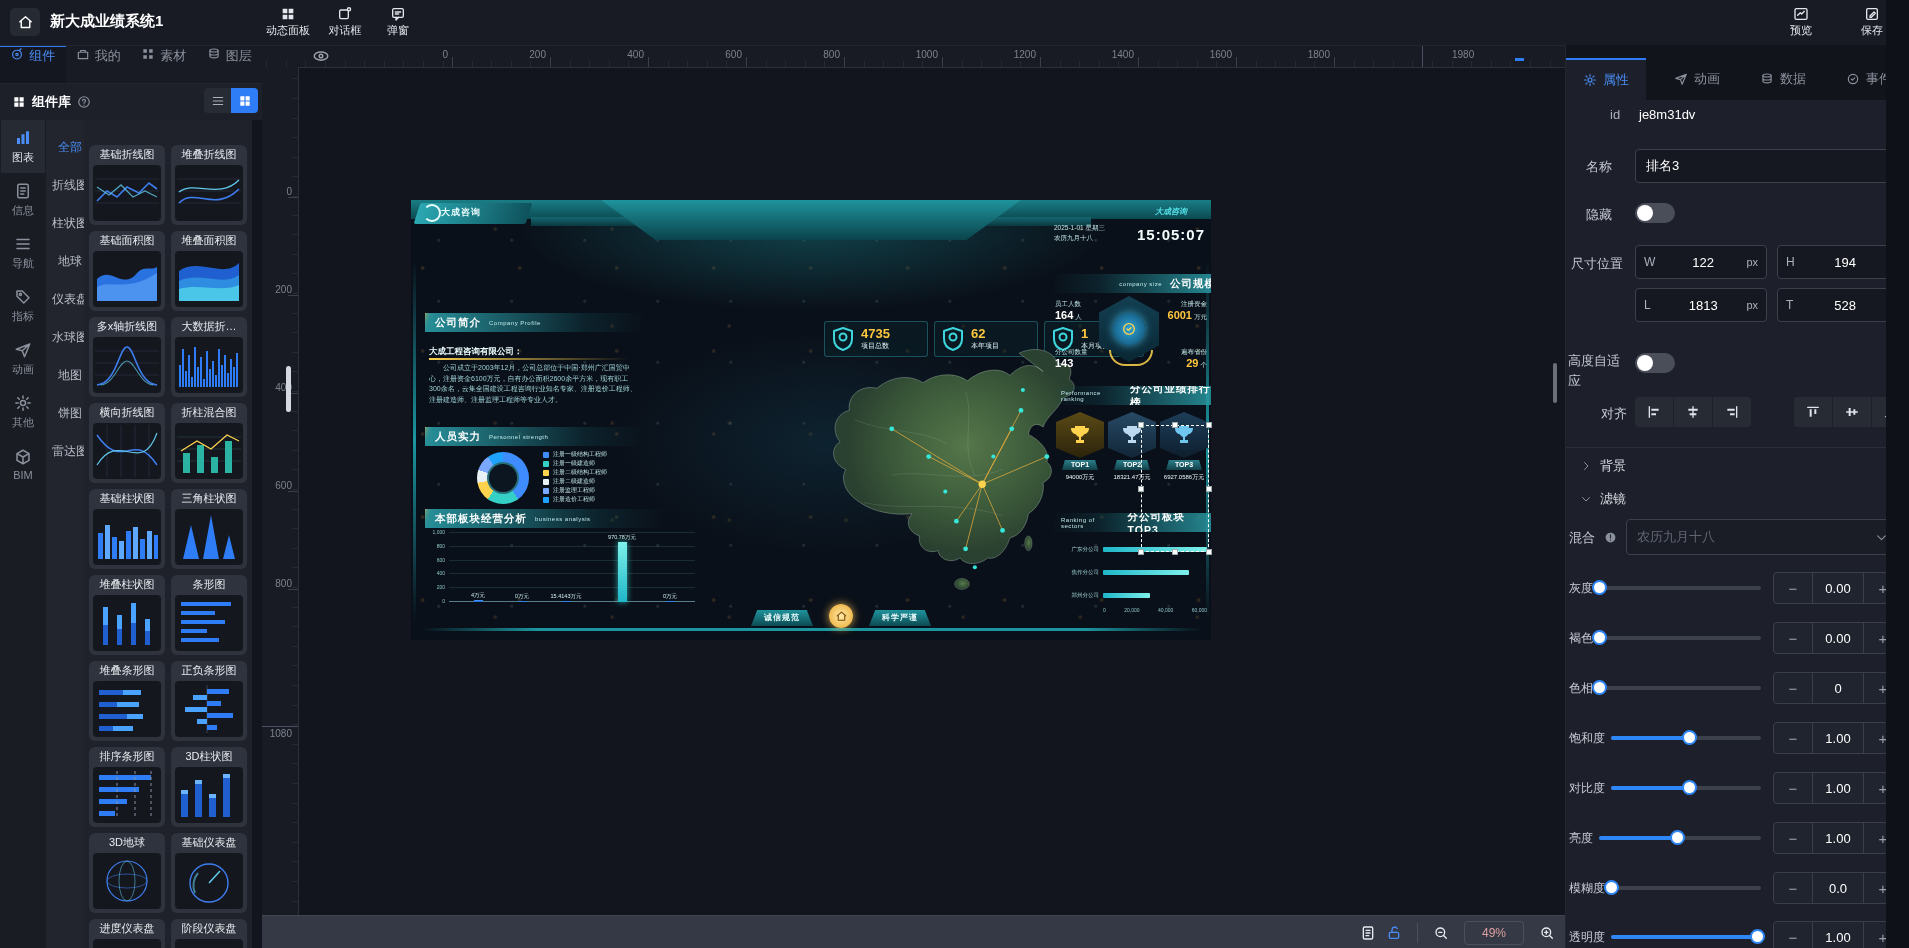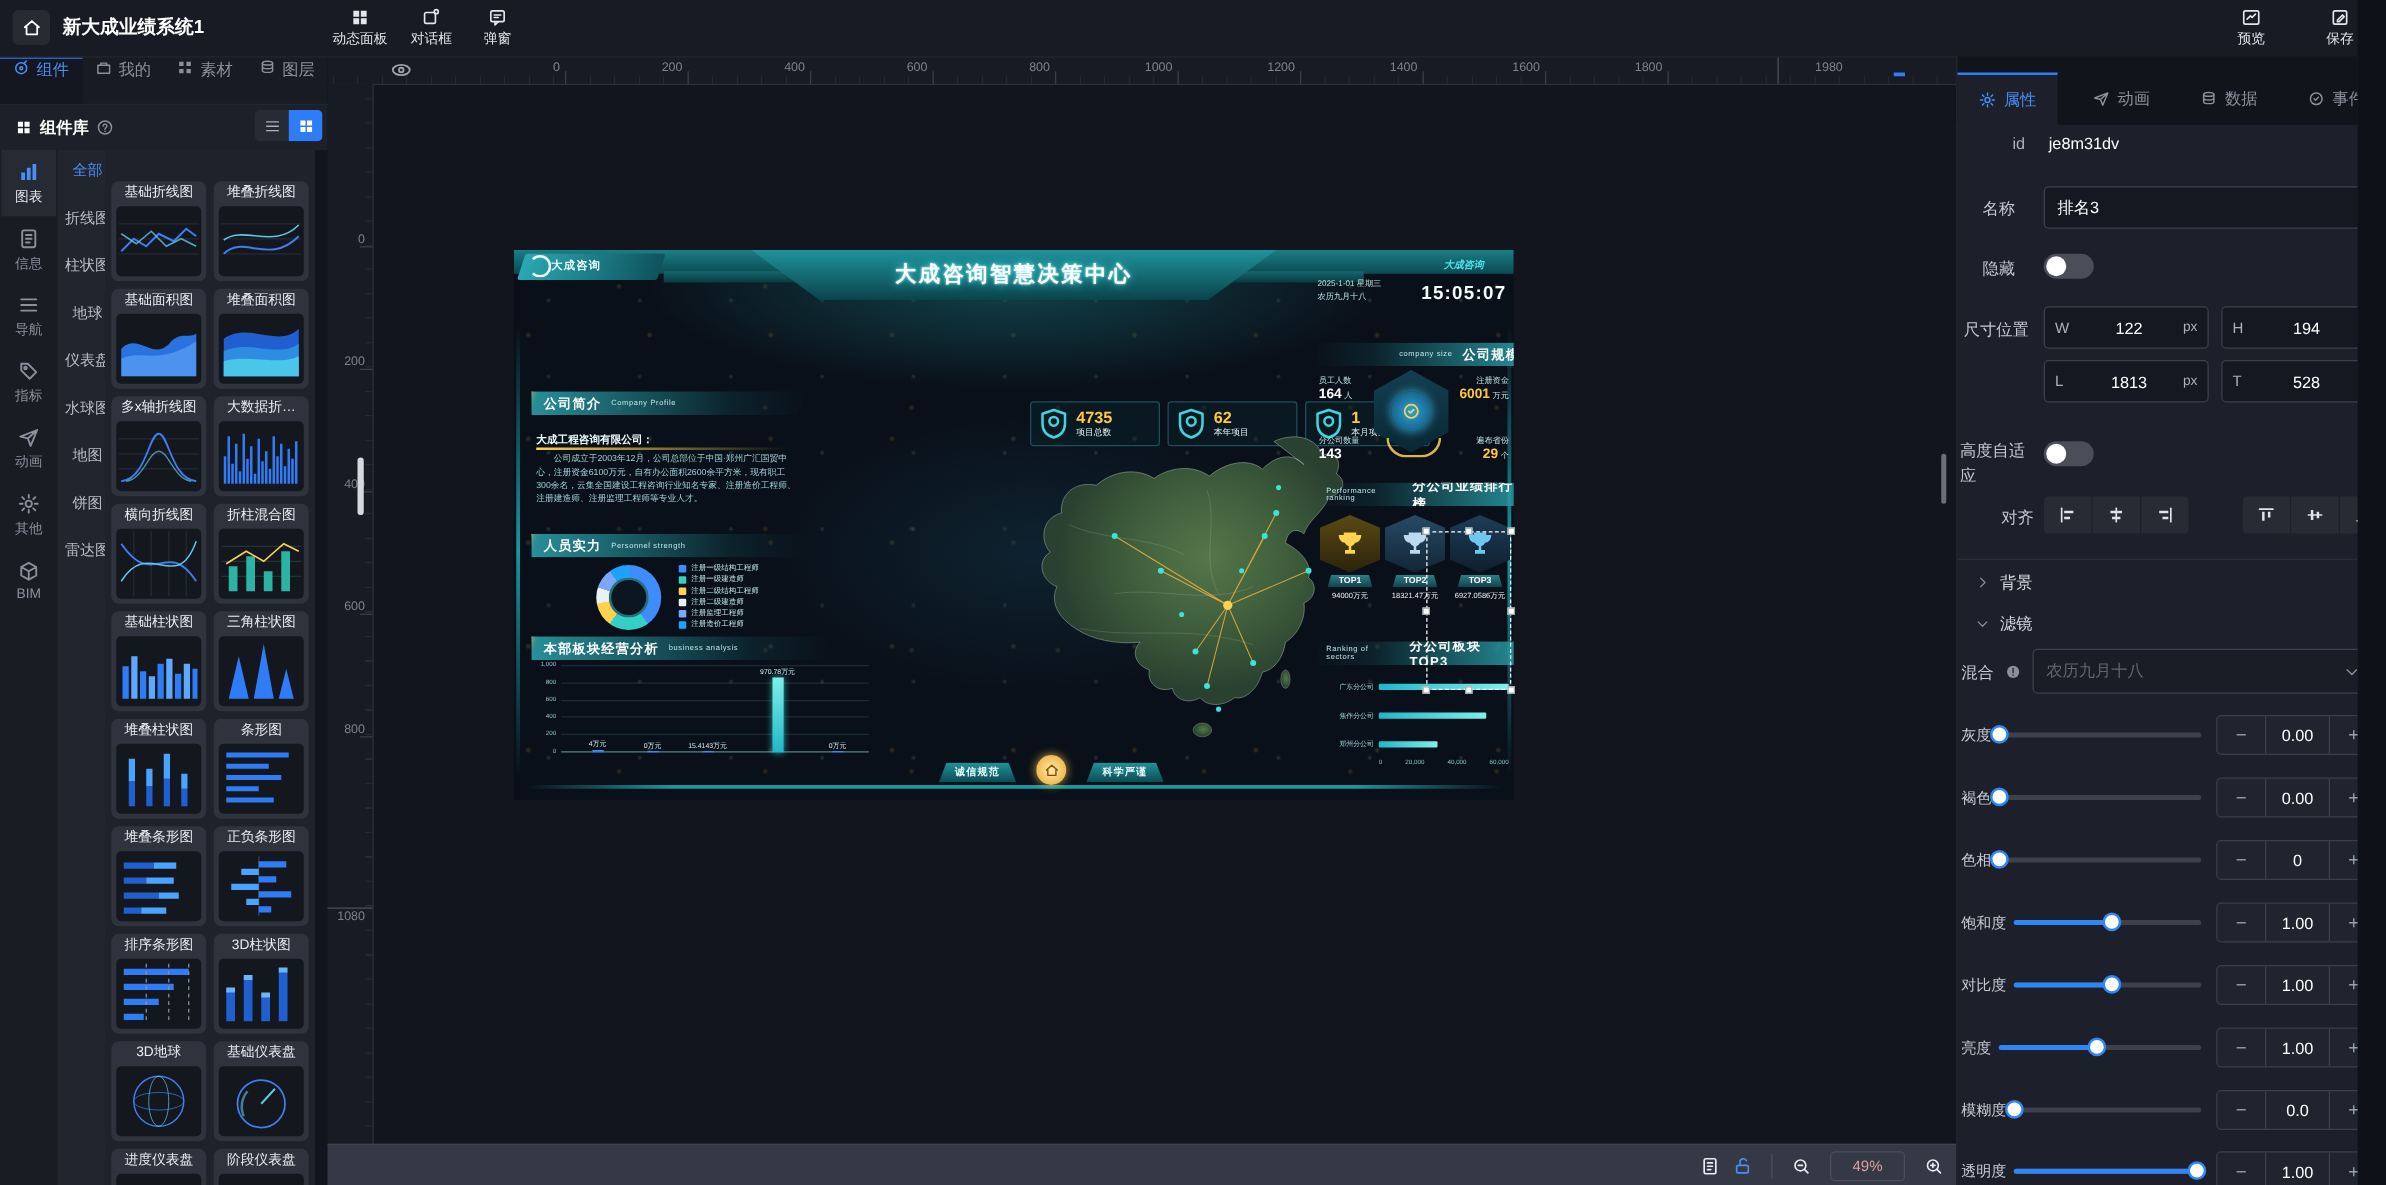--- a/index.html
+++ b/index.html
@@ -22,21 +22,21 @@
   .libhead{position:absolute;left:0;top:83px;width:262px;height:37px;background:#1d2029;z-index:20;}
   .libtitle{position:absolute;left:12px;top:10px;font-size:13px;font-weight:bold;color:#fff;display:flex;align-items:center;gap:6px;}
   .vtoggle{position:absolute;right:4px;top:5px;display:flex;border-radius:4px;overflow:hidden;}
   .vtoggle .vb{width:27px;height:25px;display:flex;align-items:center;justify-content:center;background:#272b34;color:#aab0bc;cursor:pointer;}
   .vtoggle .vb.on{background:#2e7cf6;color:#fff;}
   .rail{position:absolute;left:0;top:120px;width:46px;height:828px;background:#191c23;z-index:20;}
   .rail-item{width:44px;height:53px;margin-left:1px;display:flex;flex-direction:column;align-items:center;justify-content:center;gap:3px;color:#8a909c;font-size:11px;cursor:pointer;}
   .rail-item.on{background:#262a33;color:#dfe3ea;}
   .rail-item.on svg{color:#4a8df6;}
   .cats{position:absolute;left:46px;top:120px;width:48px;height:828px;background:#22252e;z-index:20;padding-top:8px;box-sizing:border-box;}
-  .cat{height:38px;display:flex;justify-content:center;font-size:12px;color:#b9bec8;cursor:pointer;}
+  .cat{height:38px;display:flex;align-items:center;justify-content:center;font-size:12px;color:#b9bec8;cursor:pointer;}
   .cat.on{color:#4a8df6;}
   .cardwrap{position:absolute;left:84px;top:120px;width:168px;height:828px;background:#1f222a;z-index:20;overflow:hidden;
             display:grid;grid-template-columns:76px 76px;grid-auto-rows:80px;gap:6px;padding:25px 0 0 5px;box-sizing:border-box;}
   .card{width:76px;height:80px;background:#2f333d;border-radius:6px;position:relative;cursor:pointer;}
   .card .ct{display:block;font-size:11px;color:#e8ebf0;text-align:center;line-height:19px;height:19px;overflow:hidden;white-space:nowrap;}
   .card .thumb{position:absolute;left:4px;top:20px;width:68px;height:56px;background:#14171e;border-radius:4px;overflow:hidden;}
   
   .canvas{position:absolute;left:262px;top:45px;width:1303px;height:903px;background:#12151d;z-index:5;}
   .rulerh{position:absolute;left:0;top:0;width:1303px;height:22px;background:#181b23;border-bottom:1px solid #2c303a;
           background-image:repeating-linear-gradient(90deg,#262a33 0 1px,transparent 1px 19.6px);background-position:190px 0;background-size:100% 6px;background-repeat:repeat-x;background-position-y:16px;}
@@ -793,21 +793,20 @@
         <span class="tickv end" style="top: 659px;">1080</span>
       </div>
 
     <div class="viewport">
 
       <div class="screen">
         <div class="scr-top"></div>
         <div class="scr-wing" style="left:120px"></div>
         <div class="scr-wing" style="left:550px"></div>
         <div class="scr-trap"></div>
-        <div class="scr-title">大成咨询智慧决策中心</div>
         <div class="logoplate"></div>
         <span class="logoswirl"></span>
         <span class="logotxt">大成咨询</span>
         <span class="brandr">大成咨询</span>
         <div class="dtblock">
           <div>2025-1-01 星期三</div>
             <div>农历九月十八</div>
         </div>
         <div class="timebig">15:05:07</div>
         <div class="sideglow" style="left:2px"></div>

